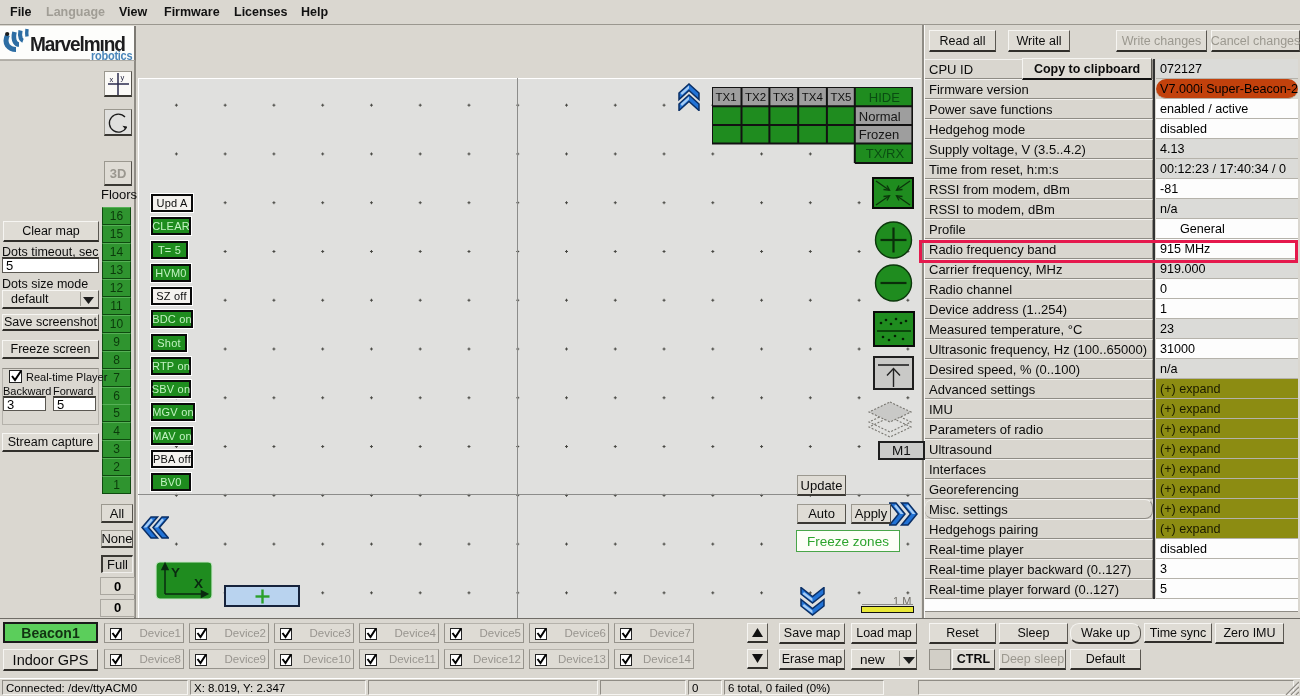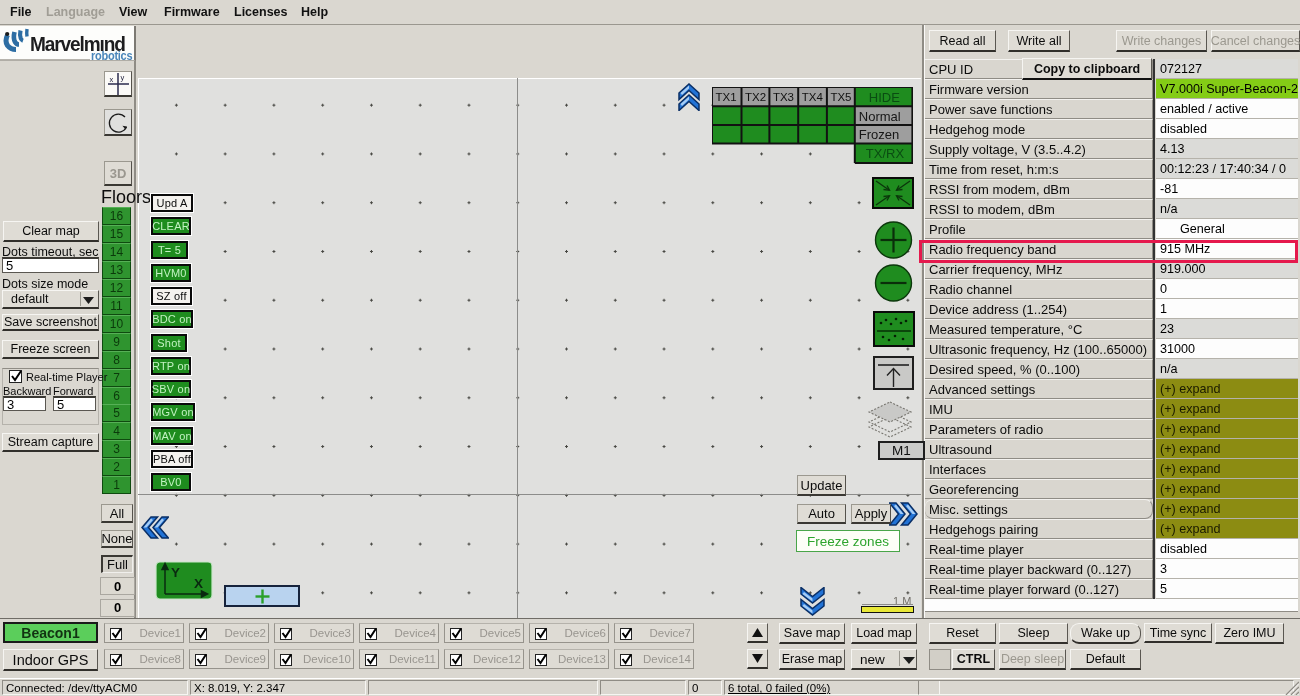--- a/index.html
+++ b/index.html
@@ -47,21 +47,21 @@
 <line x1="14" y1="2" x2="14" y2="24" stroke="#2b2b4e" stroke-width="1.5"></line>
 <text x="5.5" y="10.5" font-size="7.5" fill="#23233f" font-family="Liberation Sans">x</text>
 <text x="16.5" y="9" font-size="7.5" fill="#23233f" font-family="Liberation Sans">y</text>
 </svg>
 <div class="btn2" style="left:104px;top:109px;width:28px;height:27px;background:#e0e0de;"></div>
 <svg class="a" style="left:104px;top:109px;" width="28" height="27" viewBox="0 0 28 27">
 <path d="M21,8 A9,9 0 1 0 22.5,18" fill="none" stroke="#1a1a1a" stroke-width="1.3"></path>
 <path d="M23,17.5 l-4.6,-0.8 l3.2,3.8 z" fill="#1a1a1a"></path>
 </svg>
 <div class="btn2" style="left:104px;top:161px;width:28px;height:25px;color:#9a978f;font-weight:bold;font-size:13px;">3D</div>
-<div class="a" style="left:101px;top:187px;font-size:18px;color:#0c0c0c;">Floors</div>
+<div class="a" style="left:101px;top:187px;font-size:13px;color:#0c0c0c;">Floors</div>
 <div class="a" style="left:102px;top:207.0px;width:29px;height:18px;background:#2f942f;border:1px solid #0f4a0f;border-top-color:#56b056;display:flex;align-items:center;justify-content:center;font-size:12px;color:#0b3a0b;">16</div>
 <div class="a" style="left:102px;top:224.9px;width:29px;height:18px;background:#2f942f;border:1px solid #0f4a0f;border-top-color:#56b056;display:flex;align-items:center;justify-content:center;font-size:12px;color:#0b3a0b;">15</div>
 <div class="a" style="left:102px;top:242.9px;width:29px;height:18px;background:#2f942f;border:1px solid #0f4a0f;border-top-color:#56b056;display:flex;align-items:center;justify-content:center;font-size:12px;color:#0b3a0b;">14</div>
 <div class="a" style="left:102px;top:260.9px;width:29px;height:18px;background:#2f942f;border:1px solid #0f4a0f;border-top-color:#56b056;display:flex;align-items:center;justify-content:center;font-size:12px;color:#0b3a0b;">13</div>
 <div class="a" style="left:102px;top:278.8px;width:29px;height:18px;background:#2f942f;border:1px solid #0f4a0f;border-top-color:#56b056;display:flex;align-items:center;justify-content:center;font-size:12px;color:#0b3a0b;">12</div>
 <div class="a" style="left:102px;top:296.8px;width:29px;height:18px;background:#2f942f;border:1px solid #0f4a0f;border-top-color:#56b056;display:flex;align-items:center;justify-content:center;font-size:12px;color:#0b3a0b;">11</div>
 <div class="a" style="left:102px;top:314.7px;width:29px;height:18px;background:#2f942f;border:1px solid #0f4a0f;border-top-color:#56b056;display:flex;align-items:center;justify-content:center;font-size:12px;color:#0b3a0b;">10</div>
 <div class="a" style="left:102px;top:332.6px;width:29px;height:18px;background:#2f942f;border:1px solid #0f4a0f;border-top-color:#56b056;display:flex;align-items:center;justify-content:center;font-size:12px;color:#0b3a0b;">9</div>
 <div class="a" style="left:102px;top:350.6px;width:29px;height:18px;background:#2f942f;border:1px solid #0f4a0f;border-top-color:#56b056;display:flex;align-items:center;justify-content:center;font-size:12px;color:#0b3a0b;">8</div>
 <div class="a" style="left:102px;top:368.5px;width:29px;height:18px;background:#2f942f;border:1px solid #0f4a0f;border-top-color:#56b056;display:flex;align-items:center;justify-content:center;font-size:12px;color:#0b3a0b;">7</div>
@@ -262,21 +262,21 @@
 <div class="a" style="left:862px;top:604px;width:51px;height:1px;background:#8c8c8a;"></div>
 <div class="a" style="left:861px;top:606px;width:53px;height:7px;background:#e8e838;border:1px solid #111;"></div>
 <div class="a" style="left:926px;top:25px;width:374px;height:593px;background:#dad7d0;"></div>
 <div class="btn" style="left:929px;top:30px;width:67px;height:22px;">Read all</div>
 <div class="btn" style="left:1008px;top:30px;width:62px;height:22px;">Write all</div>
 <div class="btn" style="left:1116px;top:30px;width:91px;height:22px;color:#9b988f;">Write changes</div>
 <div class="btn" style="left:1211px;top:30px;width:89px;height:22px;color:#9b988f;">Cancel changes</div>
 <div class="rl" style="top:59px;">CPU ID</div>
 <div class="rv" style="top:59px;background:#dbdbd8;color:#000;">072127</div>
 <div class="rl" style="top:79px;">Firmware version</div>
-<div class="rv" style="top:79px;background:#84cc16;color:#000;">V7.000i Super-Beacon-2</div>
+<div class="rv" style="top:79px;background:#c2410c;color:#000;border-radius:10px;">V7.000i Super-Beacon-2</div>
 <div class="rl" style="top:99px;">Power save functions</div>
 <div class="rv" style="top:99px;background:#fdfdfd;color:#000;">enabled / active</div>
 <div class="rl" style="top:119px;">Hedgehog mode</div>
 <div class="rv" style="top:119px;background:#fdfdfd;color:#000;">disabled</div>
 <div class="rl" style="top:139px;">Supply voltage, V (3.5..4.2)</div>
 <div class="rv" style="top:139px;background:#dbdbd8;color:#000;">4.13</div>
 <div class="rl" style="top:159px;">Time from reset, h:m:s</div>
 <div class="rv" style="top:159px;background:#dbdbd8;color:#000;">00:12:23 / 17:40:34 / 0</div>
 <div class="rl" style="top:179px;">RSSI from modem, dBm</div>
 <div class="rv" style="top:179px;background:#fdfdfd;color:#000;">-81</div>
@@ -451,21 +451,21 @@
 <div class="a" style="left:929px;top:649px;width:22px;height:21px;background:#d2cfc7;border:1px solid #8f8c85;"></div>
 <div class="btn" style="left:952px;top:649px;width:43px;height:21px;font-weight:bold;">CTRL</div>
 <div class="btn" style="left:999px;top:649px;width:67px;height:21px;color:#9b988f;">Deep sleep</div>
 <div class="btn" style="left:1070px;top:649px;width:71px;height:21px;">Default</div>
 <div class="a" style="left:0;top:678px;width:1300px;height:18px;background:#dad7d0;border-top:1px solid #fff;"></div>
 <div class="a" style="left:2px;top:680px;width:186px;height:15px;border:1px solid #8f8c85;border-bottom-color:#f6f5f2;border-right-color:#f6f5f2;font-size:11.5px;color:#000;padding:1px 0 0 3px;white-space:nowrap;">Connected: /dev/ttyACM0</div>
 <div class="a" style="left:190px;top:680px;width:176px;height:15px;border:1px solid #8f8c85;border-bottom-color:#f6f5f2;border-right-color:#f6f5f2;font-size:11.5px;color:#000;padding:1px 0 0 3px;white-space:nowrap;">X: 8.019, Y: 2.347</div>
 <div class="a" style="left:368px;top:680px;width:230px;height:15px;border:1px solid #8f8c85;border-bottom-color:#f6f5f2;border-right-color:#f6f5f2;font-size:11.5px;color:#000;padding:1px 0 0 3px;white-space:nowrap;"></div>
 <div class="a" style="left:600px;top:680px;width:86px;height:15px;border:1px solid #8f8c85;border-bottom-color:#f6f5f2;border-right-color:#f6f5f2;font-size:11.5px;color:#000;padding:1px 0 0 3px;white-space:nowrap;"></div>
 <div class="a" style="left:688px;top:680px;width:34px;height:15px;border:1px solid #8f8c85;border-bottom-color:#f6f5f2;border-right-color:#f6f5f2;font-size:11.5px;color:#000;padding:1px 0 0 3px;white-space:nowrap;">0</div>
-<div class="a" style="left:724px;top:680px;width:216px;height:15px;border:1px solid #8f8c85;border-bottom-color:#f6f5f2;border-right-color:#f6f5f2;font-size:11.5px;color:#000;padding:1px 0 8px 3px;white-space:nowrap;text-decoration:underline;">6 total, 0 failed (0%)</div>
+<div class="a" style="left:724px;top:680px;width:160px;height:15px;border:1px solid #8f8c85;border-bottom-color:#f6f5f2;border-right-color:#f6f5f2;font-size:11.5px;color:#000;padding:1px 0 8px 3px;white-space:nowrap;">6 total, 0 failed (0%)</div>
 <div class="a" style="left:918px;top:680px;width:376px;height:15px;border:1px solid #8f8c85;border-bottom-color:#f6f5f2;border-right-color:#f6f5f2;font-size:11.5px;color:#000;padding:1px 0 0 3px;white-space:nowrap;"></div>
 <svg class="a" style="left:1283px;top:680px;" width="16" height="15" viewBox="0 0 16 15">
 <g stroke="#8f8c85" stroke-width="1.4">
 <line x1="3" y1="15" x2="16" y2="2"></line>
 <line x1="8" y1="15" x2="16" y2="7"></line>
 <line x1="13" y1="15" x2="16" y2="12"></line>
 </g>
 <g stroke="#fbfaf8" stroke-width="1">
 <line x1="4.5" y1="15" x2="16" y2="3.5"></line>
 <line x1="9.5" y1="15" x2="16" y2="8.5"></line>

